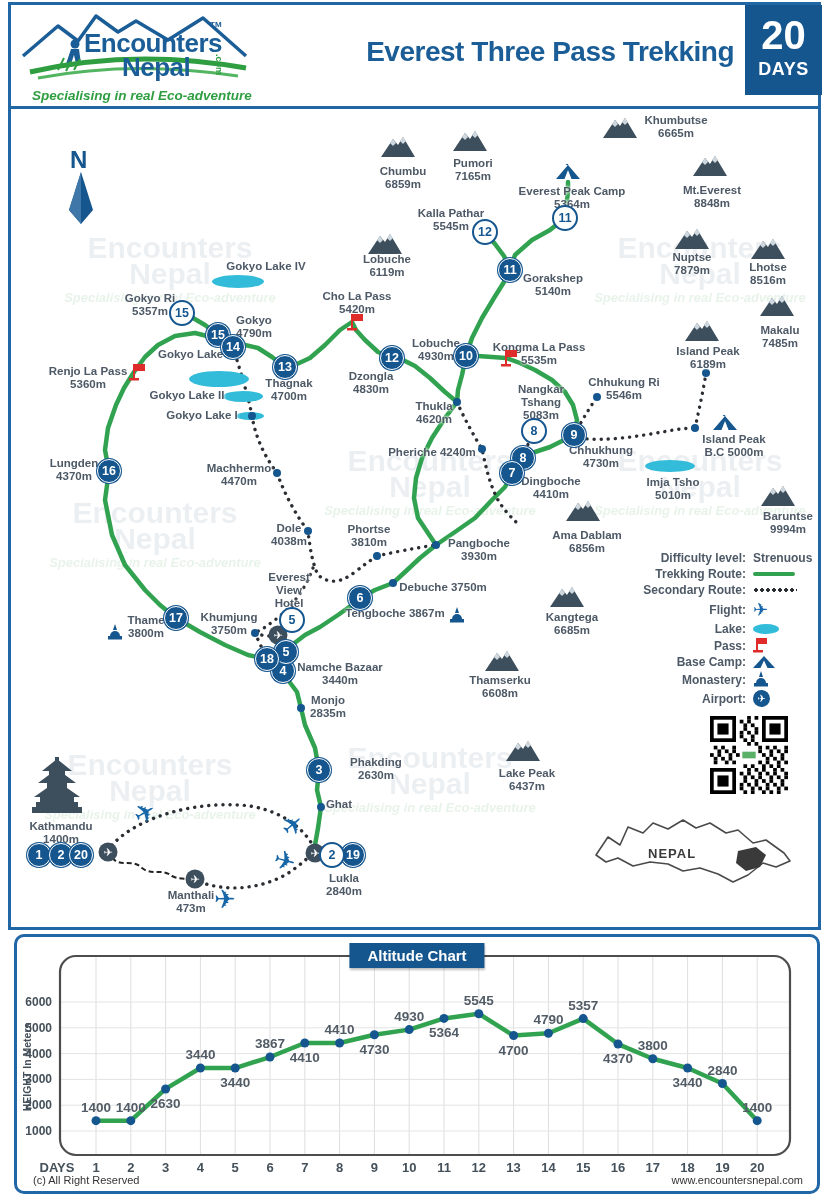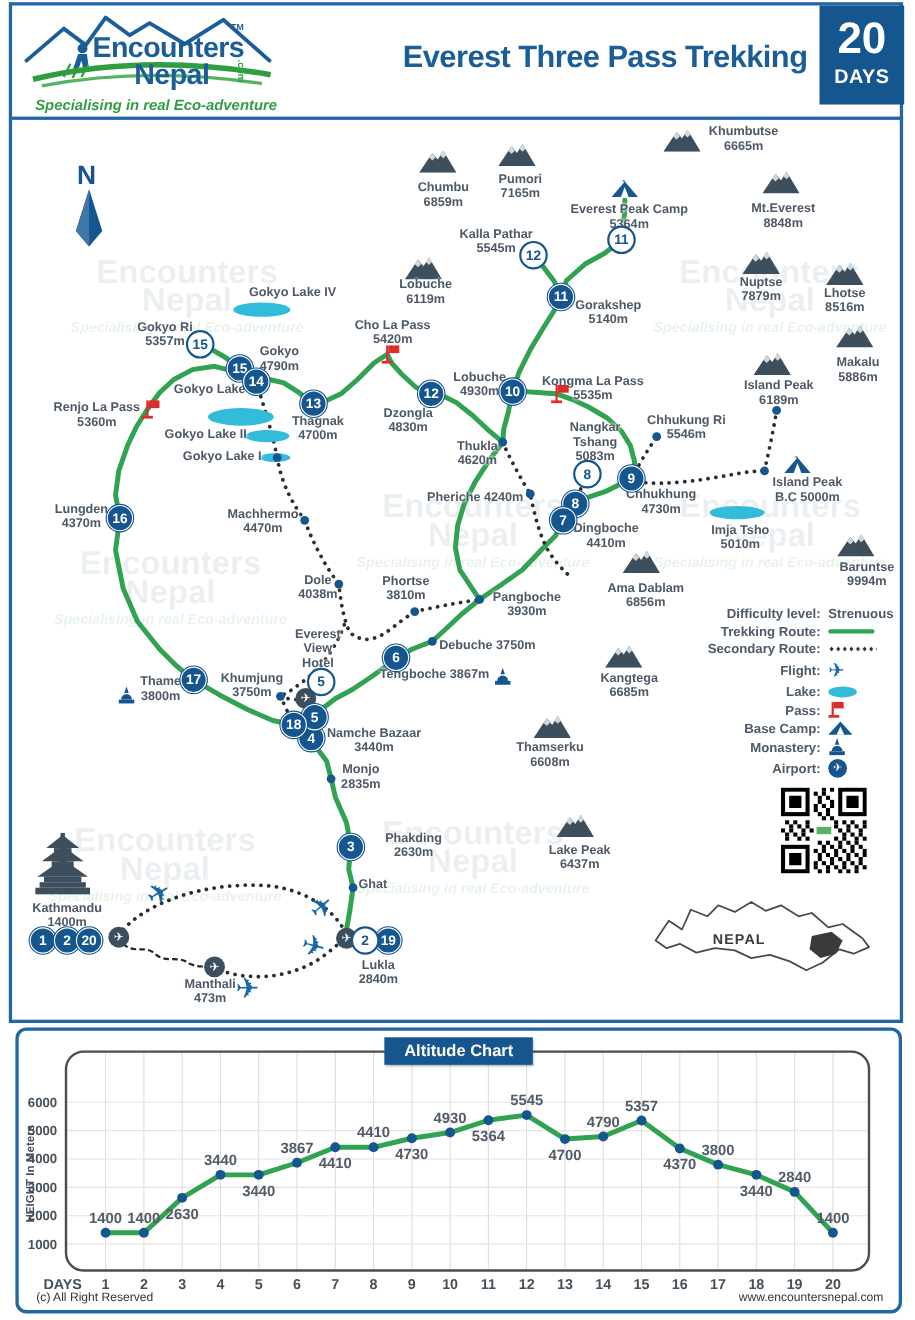--- a/index.html
+++ b/index.html
@@ -220,21 +220,21 @@
           <div>Lhotse</div>
           <div>8516m</div>
         </div>
         <div class="peak-ico" style="left: 760px; top: 294px;"><svg width="34" height="22">
             <path d="M0,22 L12,4 L17,10 L22,2 L34,22 Z" fill="#3d4e5c"></path>
             <path d="M12,4 L15,8 L12,11 L9,8 Z" fill="#cfd8de"></path>
             <path d="M22,2 L25,6 L22,9 L19,6 Z" fill="#cfd8de"></path>
           </svg></div>
         <div class="place" style="left: 780px; top: 324px;">
           <div>Makalu</div>
-          <div>5886m</div>
+          <div>7485m</div>
         </div>
         <div class="peak-ico" style="left: 685px; top: 319px;"><svg width="34" height="22">
             <path d="M0,22 L12,4 L17,10 L22,2 L34,22 Z" fill="#3d4e5c"></path>
             <path d="M12,4 L15,8 L12,11 L9,8 Z" fill="#cfd8de"></path>
             <path d="M22,2 L25,6 L22,9 L19,6 Z" fill="#cfd8de"></path>
           </svg></div>
         <div class="place" style="left: 708px; top: 345px;">
           <div>Island Peak</div>
           <div>6189m</div>
         </div>

